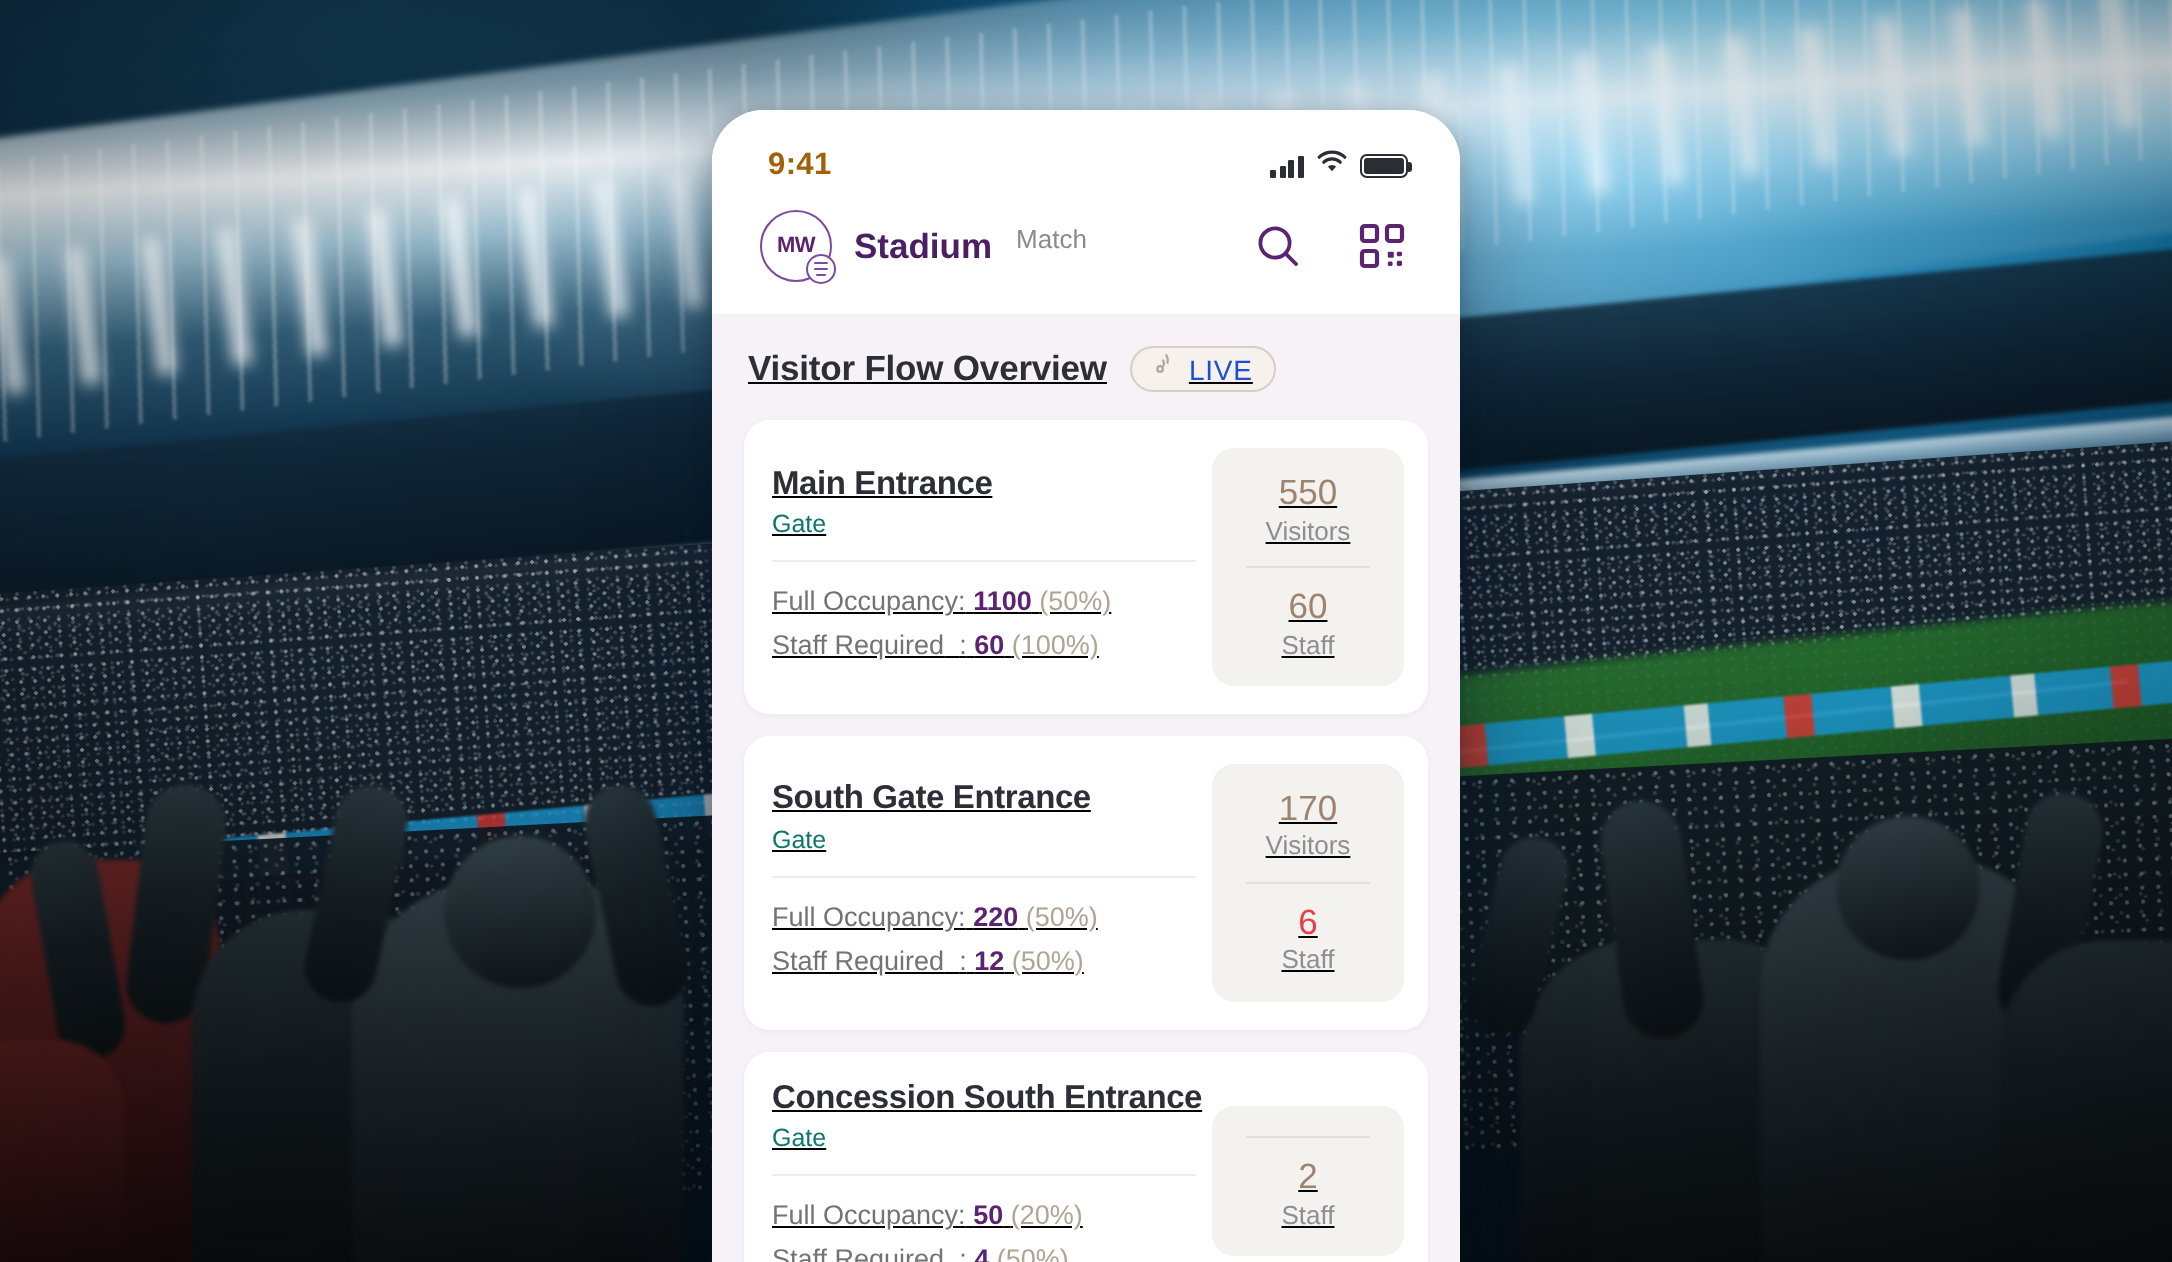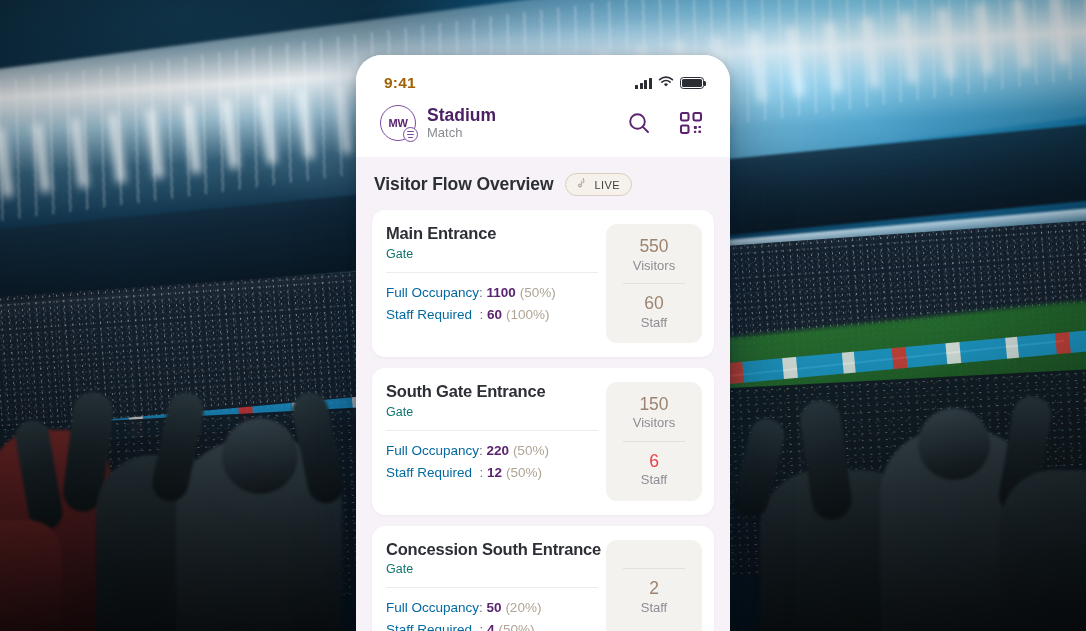--- a/index.html
+++ b/index.html
@@ -266,21 +266,21 @@
   .logo .badge i {
     display: block;
     height: 1.2px;
     background: #7c4a9e;
     border-radius: 1px;
   }
   .logo .badge i:nth-child(1) { width: 7px; }
   .logo .badge i:nth-child(2) { width: 7px; }
   .logo .badge i:nth-child(3) { width: 4.5px; }
 
-  .brand-text { display: flex; flex-direction: column; gap: 1px; }
+  .brand-text { display: flex; flex-direction: row; gap: 12px; text-align: center; }
   .brand-title {
     font-size: 17.5px;
     font-weight: bold;
     color: #4a1f63;
     line-height: 1.15;
   }
   .brand-sub {
     font-size: 13px;
     color: #8a8a92;
     line-height: 1.15;
@@ -296,20 +296,21 @@
     display: flex; align-items: center; justify-content: center;
     cursor: pointer;
   }
 
   
   .screen-body {
     background: #f7f2f8;
     padding: 16px 16px 0 16px;
     height: calc(100% - 46px - 56px);
     overflow: hidden;
+    text-decoration: underline;
   }
   .section-head {
     display: flex;
     align-items: center;
     gap: 12px;
     padding: 0 2px 14px 2px;
   }
   .section-title {
     font-size: 17.5px;
     font-weight: bold;
@@ -321,33 +322,34 @@
     align-items: center;
     gap: 6px;
     height: 23px;
     padding: 0 11px 0 9px;
     border: 1px solid #d8cec2;
     border-radius: 12px;
     background: #f6f1ea;
     cursor: pointer;
   }
   .live-pill .live-text {
-    font-size: 11px;
-    color: #404040;
+    font-size: 14px;
+    color: #1d4ed8;
     letter-spacing: .4px;
   }
 
   
   .card {
     background: #fff;
     border-radius: 13px;
     display: flex;
     padding: 14px 12px 14px 14px;
     margin-bottom: 11px;
     box-shadow: 0 1px 3px rgba(40,20,60,0.05);
+    align-items: center;
   }
   .card-main { flex: 1 1 auto; min-width: 0; padding-right: 8px; }
   .card-name {
     font-size: 16.5px;
     font-weight: bold;
     color: #2d2f36;
     line-height: 1.2;
     letter-spacing: -0.2px;
     white-space: nowrap;
   }
@@ -359,21 +361,21 @@
   .card-rule {
     height: 1px;
     background: #ececf0;
     margin: 11px 0 9px 0;
   }
   .metric {
     font-size: 13.5px;
     line-height: 1.62;
     white-space: nowrap;
   }
-  .metric .m-label { color: #0369a1; }
+  .metric .m-label { color: #737373; }
   .metric .m-colon { color: #6f7078; }
   .metric .m-value { color: #5b2370; font-weight: bold; margin-top: 36px; }
   .metric .m-pct { color: #b0a494; }
 
   .card-stats {
     flex: 0 0 96px;
     width: 96px;
     background: #f4f2ee;
     border-radius: 11px;
     padding: 9px 6px;
@@ -543,21 +545,21 @@
         <div class="card">
           <div class="card-main">
             <div class="card-name">South Gate Entrance</div>
             <div class="card-type">Gate</div>
             <div class="card-rule"></div>
             <div class="metric"><span class="m-label">Full Occupancy</span><span class="m-colon">:</span> <span class="m-value">220</span> <span class="m-pct">(50%)</span></div>
             <div class="metric"><span class="m-label">Staff Required</span>&nbsp;&nbsp;<span class="m-colon">:</span> <span class="m-value">12</span> <span class="m-pct">(50%)</span></div>
           </div>
           <div class="card-stats">
             <div class="stat">
-              <div class="stat-num">150</div>
+              <div class="stat-num">170</div>
               <div class="stat-label">Visitors</div>
             </div>
             <div class="stat-divider"></div>
             <div class="stat">
               <div class="stat-num alert">6</div>
               <div class="stat-label">Staff</div>
             </div>
           </div>
         </div>
         <div class="card">

